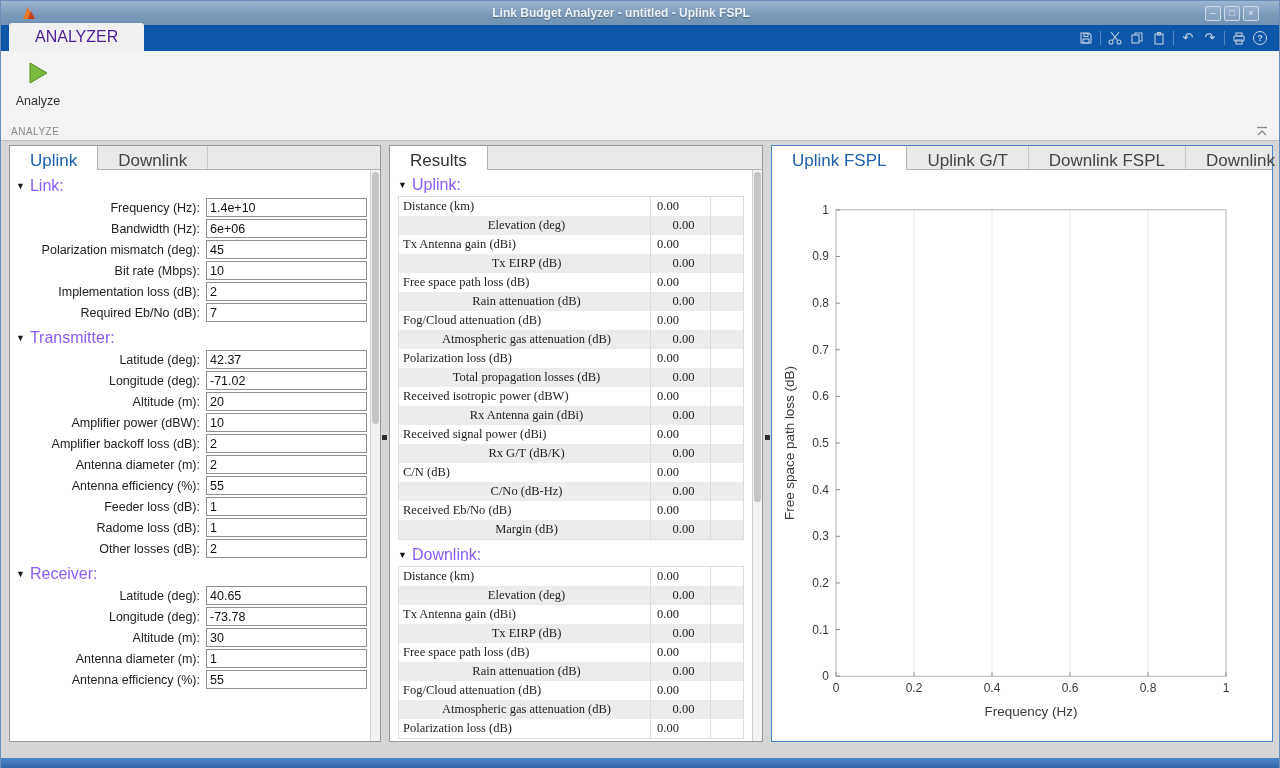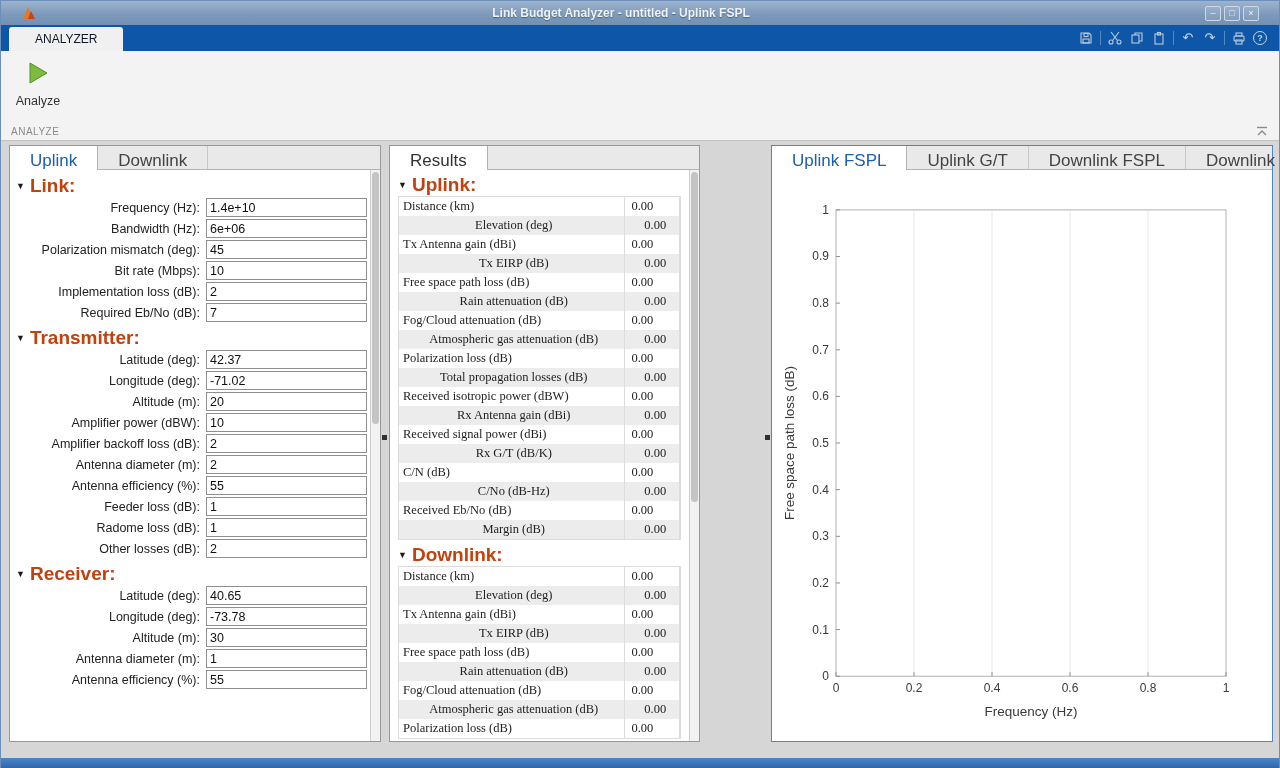--- a/index.html
+++ b/index.html
@@ -15,22 +15,22 @@
   .title { flex:1; text-align:center; font-size:12px; font-weight:bold; color:#eef3fa;
     text-shadow:0 1px 1px rgba(0,0,0,.35); }
   .winbtns { display:flex; gap:3px; }
   .winbtn { width:16px; height:15px; border:1px solid #cdd9e7; border-radius:2px;
     background:rgba(255,255,255,.10); color:#eef3fa; font-size:9px; line-height:13px;
     text-align:center; }
 
   
   .tabstrip { position:absolute; top:24px; left:0; right:0; height:26px; background:#0e57a8;
     display:flex; align-items:flex-end; }
-  .ribbontab { margin-left:8px; padding:5px 26px 5px; background:#f0f0f0; color:#0f172a;
-    font-size:12px; border-radius:3px 3px 0 0; }
+  .ribbontab { margin-left:8px; padding:5px 26px 5px; background:#f0f0f0; color:#4c1d95;
+    font-size:16px; border-radius:3px 3px 0 0; }
   .qat { margin-left:auto; margin-right:12px; display:flex; align-items:center; gap:6px;
     height:26px; }
   .qicon { width:16px; height:16px; display:inline-flex; align-items:center; justify-content:center;
     color:#c6d3e3; font-size:13px; line-height:16px; }
   .qicon svg { stroke:#bccbdc; fill:none; stroke-width:1.1; }
   .qicon.help { width:14px; height:14px; border:1px solid #c6d3e3; border-radius:50%;
     font-size:9px; font-weight:bold; }
   .qsep { width:1px; height:14px; background:rgba(255,255,255,.30); }
 
   
@@ -41,42 +41,42 @@
   .analyze-btn .lbl { display:block; margin-top:5px; font-size:12.5px; color:#333; }
   .section-label { position:absolute; left:10px; bottom:3px; font-size:10px; color:#8a8a8a;
     letter-spacing:.5px; }
   .collapse-btn { position:absolute; right:10px; bottom:6px; width:14px; height:11px; }
   .collapse-btn svg { stroke:#8a8a8a; fill:none; stroke-width:1.4; }
 
   
   .main { position:absolute; top:140px; left:0; right:0; height:606px; background:#d6d6d6; }
   .panel { position:absolute; top:4px; height:597px; background:#fff; border:1px solid #989898; }
   .panel-left { left:8px; width:372px; }
-  .panel-mid { left:388px; width:311px; }
+  .panel-mid { left:388px; width:374px; }
   .panel-right { left:770px; width:502px; border:1px solid #4a86c8; }
 
   .tabbar { display:flex; height:24px; background:#e9e9e9; position:relative; }
   .tabbar::after { content:""; position:absolute; left:0; right:0; bottom:0; height:1px; background:#b3b3b3; z-index:1; }
   .tab { padding:5px 20px 0; font-size:17px; color:#444; border-right:1px solid #c8c8c8;
     position:relative; white-space:nowrap; }
   .tab.selected { background:#fff; z-index:2; border-right:1px solid #b3b3b3; }
   .panel-left .tab.selected, .panel-right .tab.selected { color:#1d5fa8; }
   .panel-mid .tab.selected { color:#333; }
 
   .panel-body { position:absolute; top:24px; left:0; right:10px; bottom:0; overflow:hidden; }
 
   
   .vscroll { position:absolute; top:24px; right:0; bottom:0; width:10px; background:#f2f2f2;
     border-left:1px solid #cfcfcf; }
   .vthumb { position:absolute; left:1px; right:1px; background:#c4c4c4; border-radius:4px; }
 
   
   .sec-h { margin:7px 0 3px 6px; display:flex; align-items:center; gap:5px; height:18px; }
   .tri { font-size:9px; color:#1a1a1a; }
-  .sec-t { font-size:19px; font-weight:bold; color:#c2410c; }
+  .sec-t { font-size:16px; font-weight:normal; color:#8b5cf6; }
   .frow { display:flex; align-items:center; margin:2px 0; }
   .flabel { width:196px; text-align:right; font-size:12.5px; color:#222; padding-right:6px; }
   .finput { width:161px; height:19px; border:1px solid #8f8f8f; font-size:12.5px;
     font-family:"Liberation Sans", sans-serif; padding:0 3px; color:#111; background:#fff; }
 
   
   .rtable { margin:2px 8px 0 8px; border:1px solid #dcdcdc; }
   .rrow { display:flex; height:19px; line-height:18px; background:#fff;font-family:Liberation Serif, serif; }
   .rrow.alt { background:#ececec;text-align:center; }
   .rname { width:252px; font-size:12.5px; color:#222; padding-left:4px; border-right:1px solid #dcdcdc;

